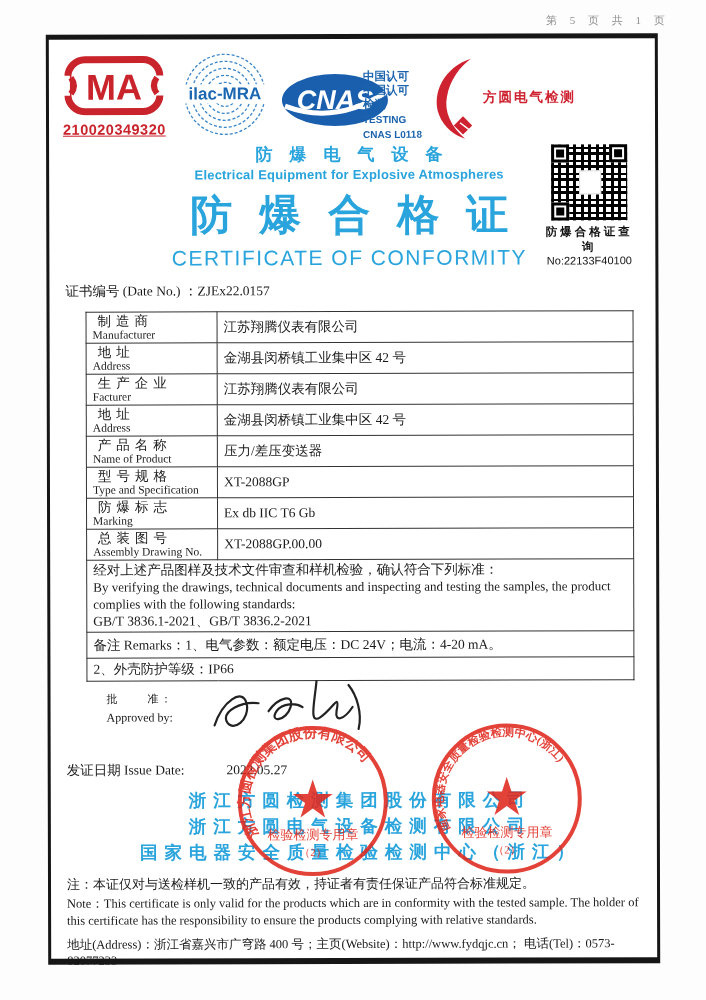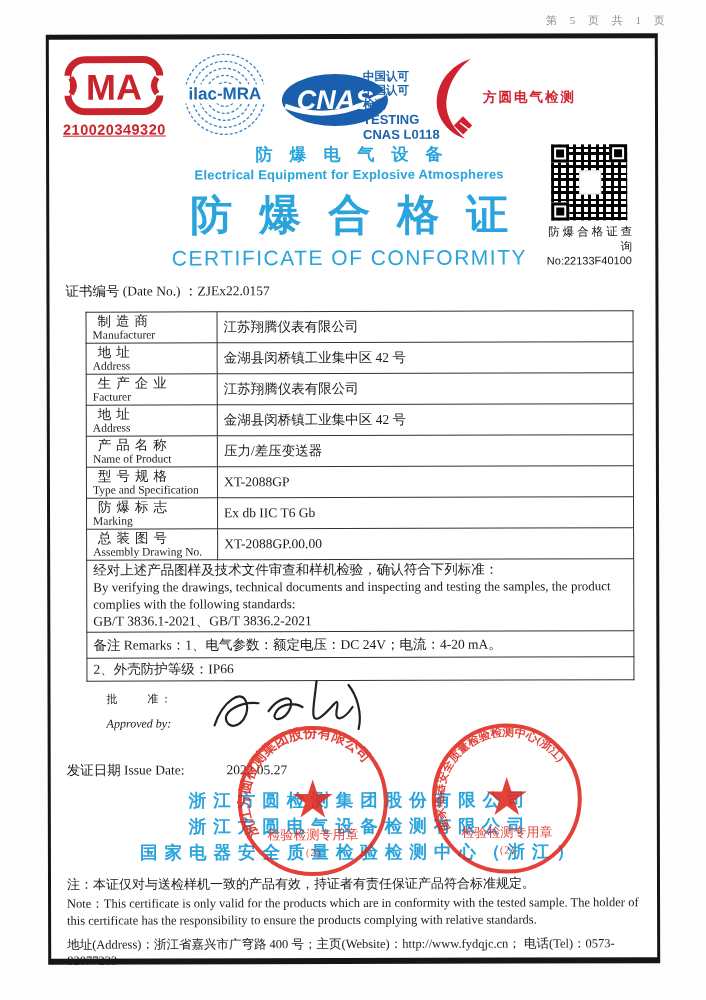--- a/index.html
+++ b/index.html
@@ -10,21 +10,21 @@
          border:solid #161616;border-width:5px 3px 6px 3px;box-sizing:border-box;transform:rotate(-0.15deg);}
 
   
   .cma{position:absolute;left:14px;top:16px;width:102px;text-align:center;}
   .cma-num{margin-top:2px;color:#c9232c;font-weight:bold;font-size:14.5px;letter-spacing:.5px;
            font-family:"Liberation Sans",sans-serif;text-decoration:underline;}
   .ilac{position:absolute;left:133px;top:12px;}
   .cnas{position:absolute;left:232px;top:34px;}
   .cnas-side{position:absolute;left:314px;top:30px;color:#1c63ad;font-family:"Liberation Sans",sans-serif;}
   .cnas-side .zh{font-size:11.5px;font-weight:bold;line-height:14px;}
-  .cnas-side .en{font-size:13px;font-weight:bold;line-height:12px;margin-top:3px;color:#1c63ad;}
+  .cnas-side .en{font-size:10px;font-weight:bold;line-height:12px;margin-top:3px;color:#1c63ad;}
   .fy{position:absolute;left:378px;top:18px;width:220px;}
   .fy-text{position:absolute;left:56px;top:32px;color:#cf2230;font-size:13.5px;font-weight:bold;letter-spacing:2px;}
 
   
   .titles{position:absolute;left:0;top:104px;width:600px;text-align:center;color:#2aa4dc;}
   .t1{font-size:17px;font-weight:bold;letter-spacing:17px;text-indent:17px;font-family:"Liberation Sans",sans-serif;}
   .t2{font-size:13px;font-weight:bold;letter-spacing:.2px;margin-top:1px;font-family:"Liberation Sans",sans-serif;}
   .t3{font-size:42px;font-weight:bold;letter-spacing:27px;text-indent:27px;margin-top:5px;
       font-family:"Liberation Sans",sans-serif;}
   .t4{font-size:21px;letter-spacing:1.5px;margin-top:3px;font-family:"Liberation Sans",sans-serif;}
@@ -32,21 +32,21 @@
   
   .qrwrap{position:absolute;left:494px;top:106px;width:92px;text-align:center;}
   .qr{position:relative;width:76px;height:76px;margin:0 auto;background-color:#fff;
       background-image:
         repeating-linear-gradient(0deg,#000 0 3px,transparent 3px 6px,#000 6px 8px,transparent 8px 13px),
         repeating-linear-gradient(90deg,#000 0 3px,transparent 3px 7px,#000 7px 10px,transparent 10px 15px);}
   .fp{position:absolute;width:12px;height:12px;border:3px solid #000;background:#fff;}
   .fp i{position:absolute;inset:2px;background:#000;}
   .fp.tl{left:0;top:0}.fp.tr{right:0;top:0}.fp.bl{left:0;bottom:0}
   .qr-hole{position:absolute;left:28px;top:26px;width:20px;height:22px;background:#fff;border:1px solid #ddd;}
-  .qr-cap{margin-top:4px;font-size:11.5px;font-weight:normal;letter-spacing:3px;color:#111;text-align:right;}
+  .qr-cap{margin-top:4px;font-size:11.5px;font-weight:bold;letter-spacing:3px;color:#111;}
   .qr-no{font-size:11px;color:#111;font-family:"Liberation Sans",sans-serif;}
 
   
   .certrow{position:absolute;left:16px;top:243px;width:580px;font-size:13.5px;}
   .certrow .right{position:absolute;left:302px;top:0;}
   .certrow b{font-weight:normal;}
 
   
   table.main{position:absolute;left:36px;top:272px;width:548px;border-collapse:collapse;
              border:1.5px solid #333;table-layout:fixed;font-size:13.5px;}
@@ -59,21 +59,21 @@
   td.full{padding:3px 8px;}
   .stmt-en{font-size:13px;line-height:16.5px;}
   .stmt-cn{line-height:18px;}
   tr.rem1 td{height:23px;}
   tr.rem2 td{height:20px;border-top:1px solid #999;}
 
   
   .approve{position:absolute;left:56px;top:652px;}
   .approve .cn{font-size:11px;letter-spacing:2px;}
   .approve .cn .gap{display:inline-block;width:28px;}
-  .approve .en{font-size:12px;margin-top:10px;font-style:italic;}
+  .approve .en{font-size:12px;margin-top:4px;}
   .sig{position:absolute;left:148px;top:628px;z-index:3;}
   .dates{position:absolute;left:16px;top:722px;width:580px;font-size:13.5px;z-index:1;}
   .dates .val{margin-left:42px;}
   .dates .until{position:absolute;left:300px;top:0;}
 
   
   .companies{position:absolute;left:0;top:748px;width:612px;text-align:center;color:#2aa4dc;
              font-weight:bold;font-size:17.5px;line-height:26px;z-index:1;
              font-family:"Liberation Sans",sans-serif;}
   .companies div{letter-spacing:7px;text-indent:7px;}

